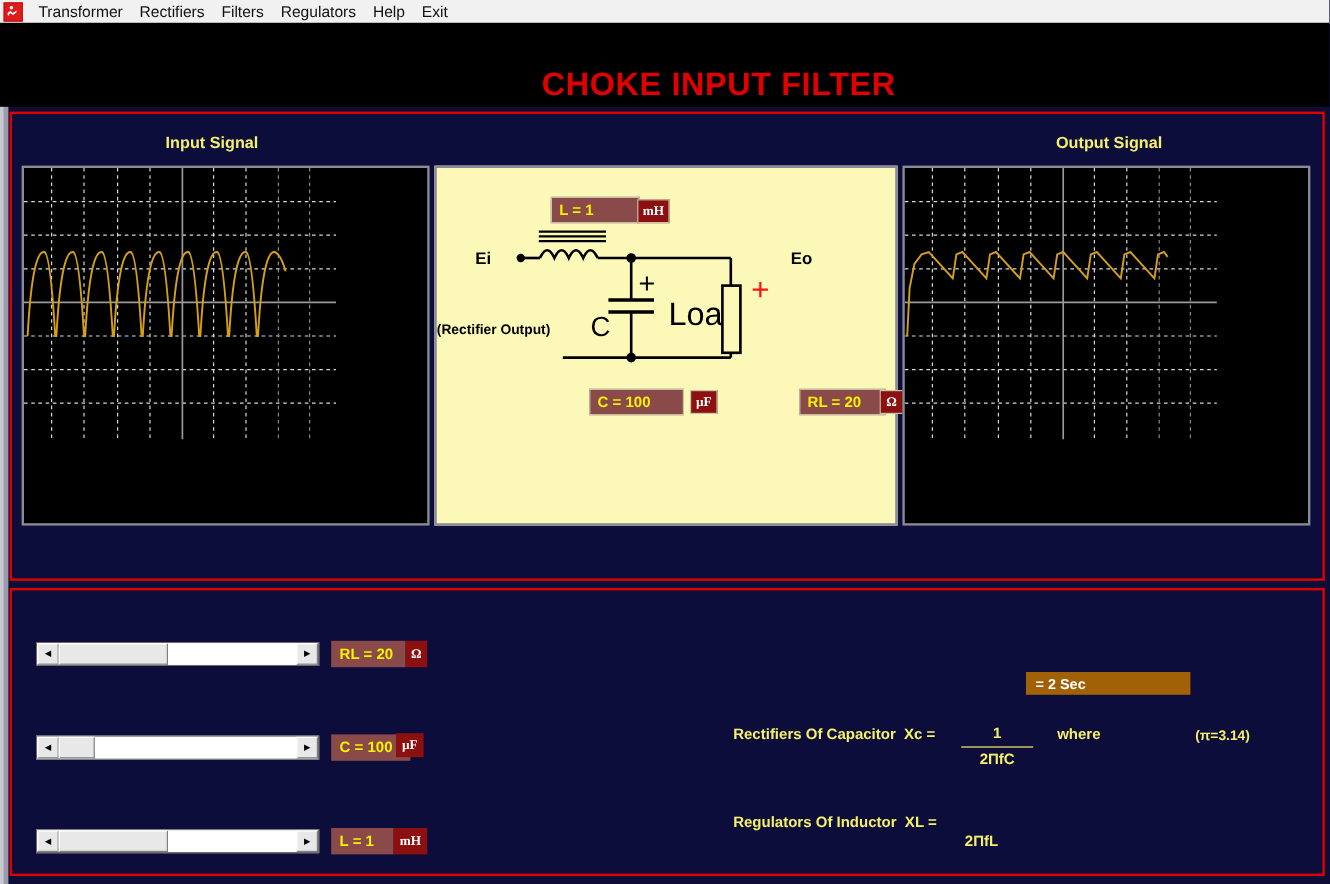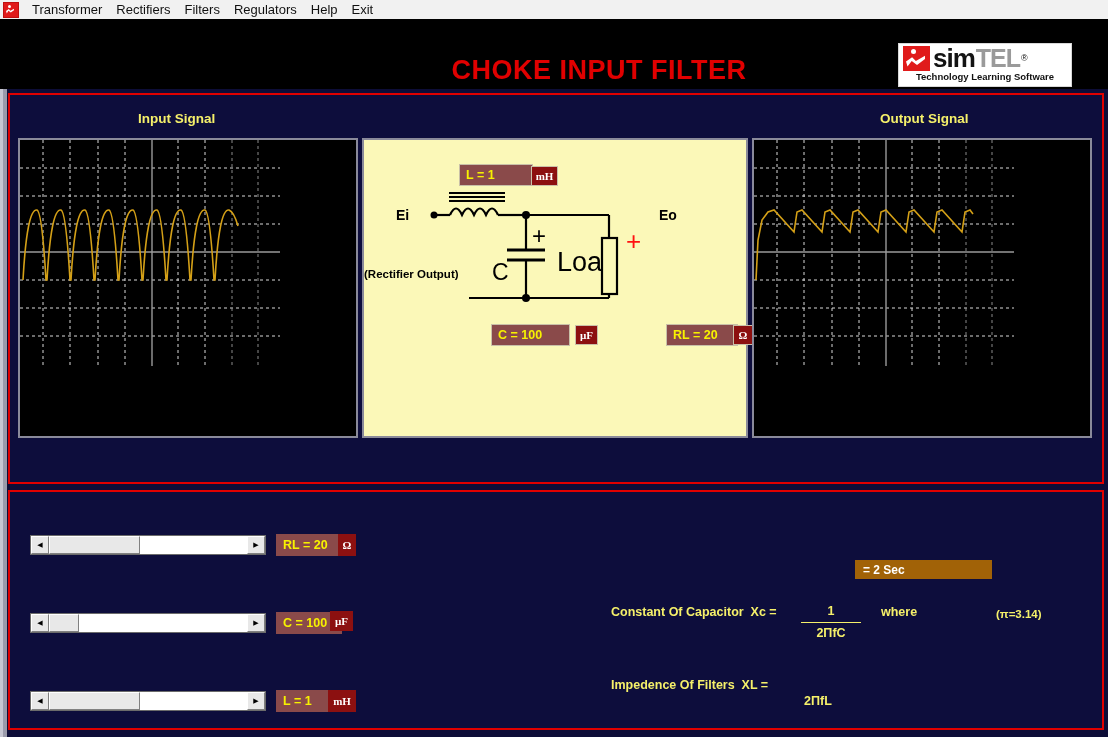--- a/index.html
+++ b/index.html
@@ -188,29 +188,20 @@
   <div class="menu-item">Transformer</div>
   <div class="menu-item">Rectifiers</div>
   <div class="menu-item">Filters</div>
   <div class="menu-item">Regulators</div>
   <div class="menu-item">Help</div>
   <div class="menu-item">Exit</div>
 </div>
 
 <div id="titlebar">
   <div id="app-title">CHOKE INPUT FILTER</div>
-  <div id="logo">
-    <div id="logo-top">
-      <div id="logo-mark"></div>
-      <span id="logo-sim">sim</span>
-      <span id="logo-tel">TEL</span>
-      <span id="logo-reg">®</span>
-    </div>
-    <div id="logo-sub">Technology Learning  Software</div>
-  </div>
 </div>
 
 <div class="panel" id="panel-top">
 
   <div class="panel-header" style="left:128px;top:16px;">Input Signal</div>
   <div class="panel-header" style="left:870px;top:16px;">Output Signal</div>
 
   <div class="scope" id="scope-in">
     <svg width="332" height="292" viewBox="0 0 332 292">
       <rect x="0" y="0" width="332" height="292" fill="#000"></rect>
@@ -369,22 +360,22 @@
     <div class="sl-track">
       <div class="sl-thumb" style="left:0%;width:46%;"></div>
     </div>
     <div class="sl-arrow">▶</div>
   </div>
   <div class="ctl-badge" style="left:266px;top:198px;width:52px;height:22px;">L = 1</div>
   <div class="ctl-unit" style="left:318px;top:198px;width:28px;height:22px;">mH</div>
 
   <div id="calc-badge" style="left:845px;top:68px;width:129px;height:19px;">= 2    Sec</div>
 
-  <div class="ftext" style="left:601px;top:113px;">Constant Of Capacitor  Xc =</div>
+  <div class="ftext" style="left:601px;top:113px;">Rectifiers Of Capacitor  Xc =</div>
   <div class="frac-num" style="left:791px;top:112px;">1</div>
   <div class="frac-bar" style="left:791px;top:130px;"></div>
   <div class="frac-den" style="left:791px;top:134px;">2ΠfC</div>
   <div class="ftext" style="left:871px;top:113px;">where</div>
   <div class="fsmall" style="left:938px;top:116px;">(π=3.14)</div>
 
-  <div class="ftext" style="left:601px;top:186px;">Impedence Of Filters  XL =</div>
+  <div class="ftext" style="left:601px;top:186px;">Regulators Of Inductor  XL =</div>
   <div class="ftext" style="left:794px;top:202px;">2ΠfL</div>
 </div>
 
 </body></html>

